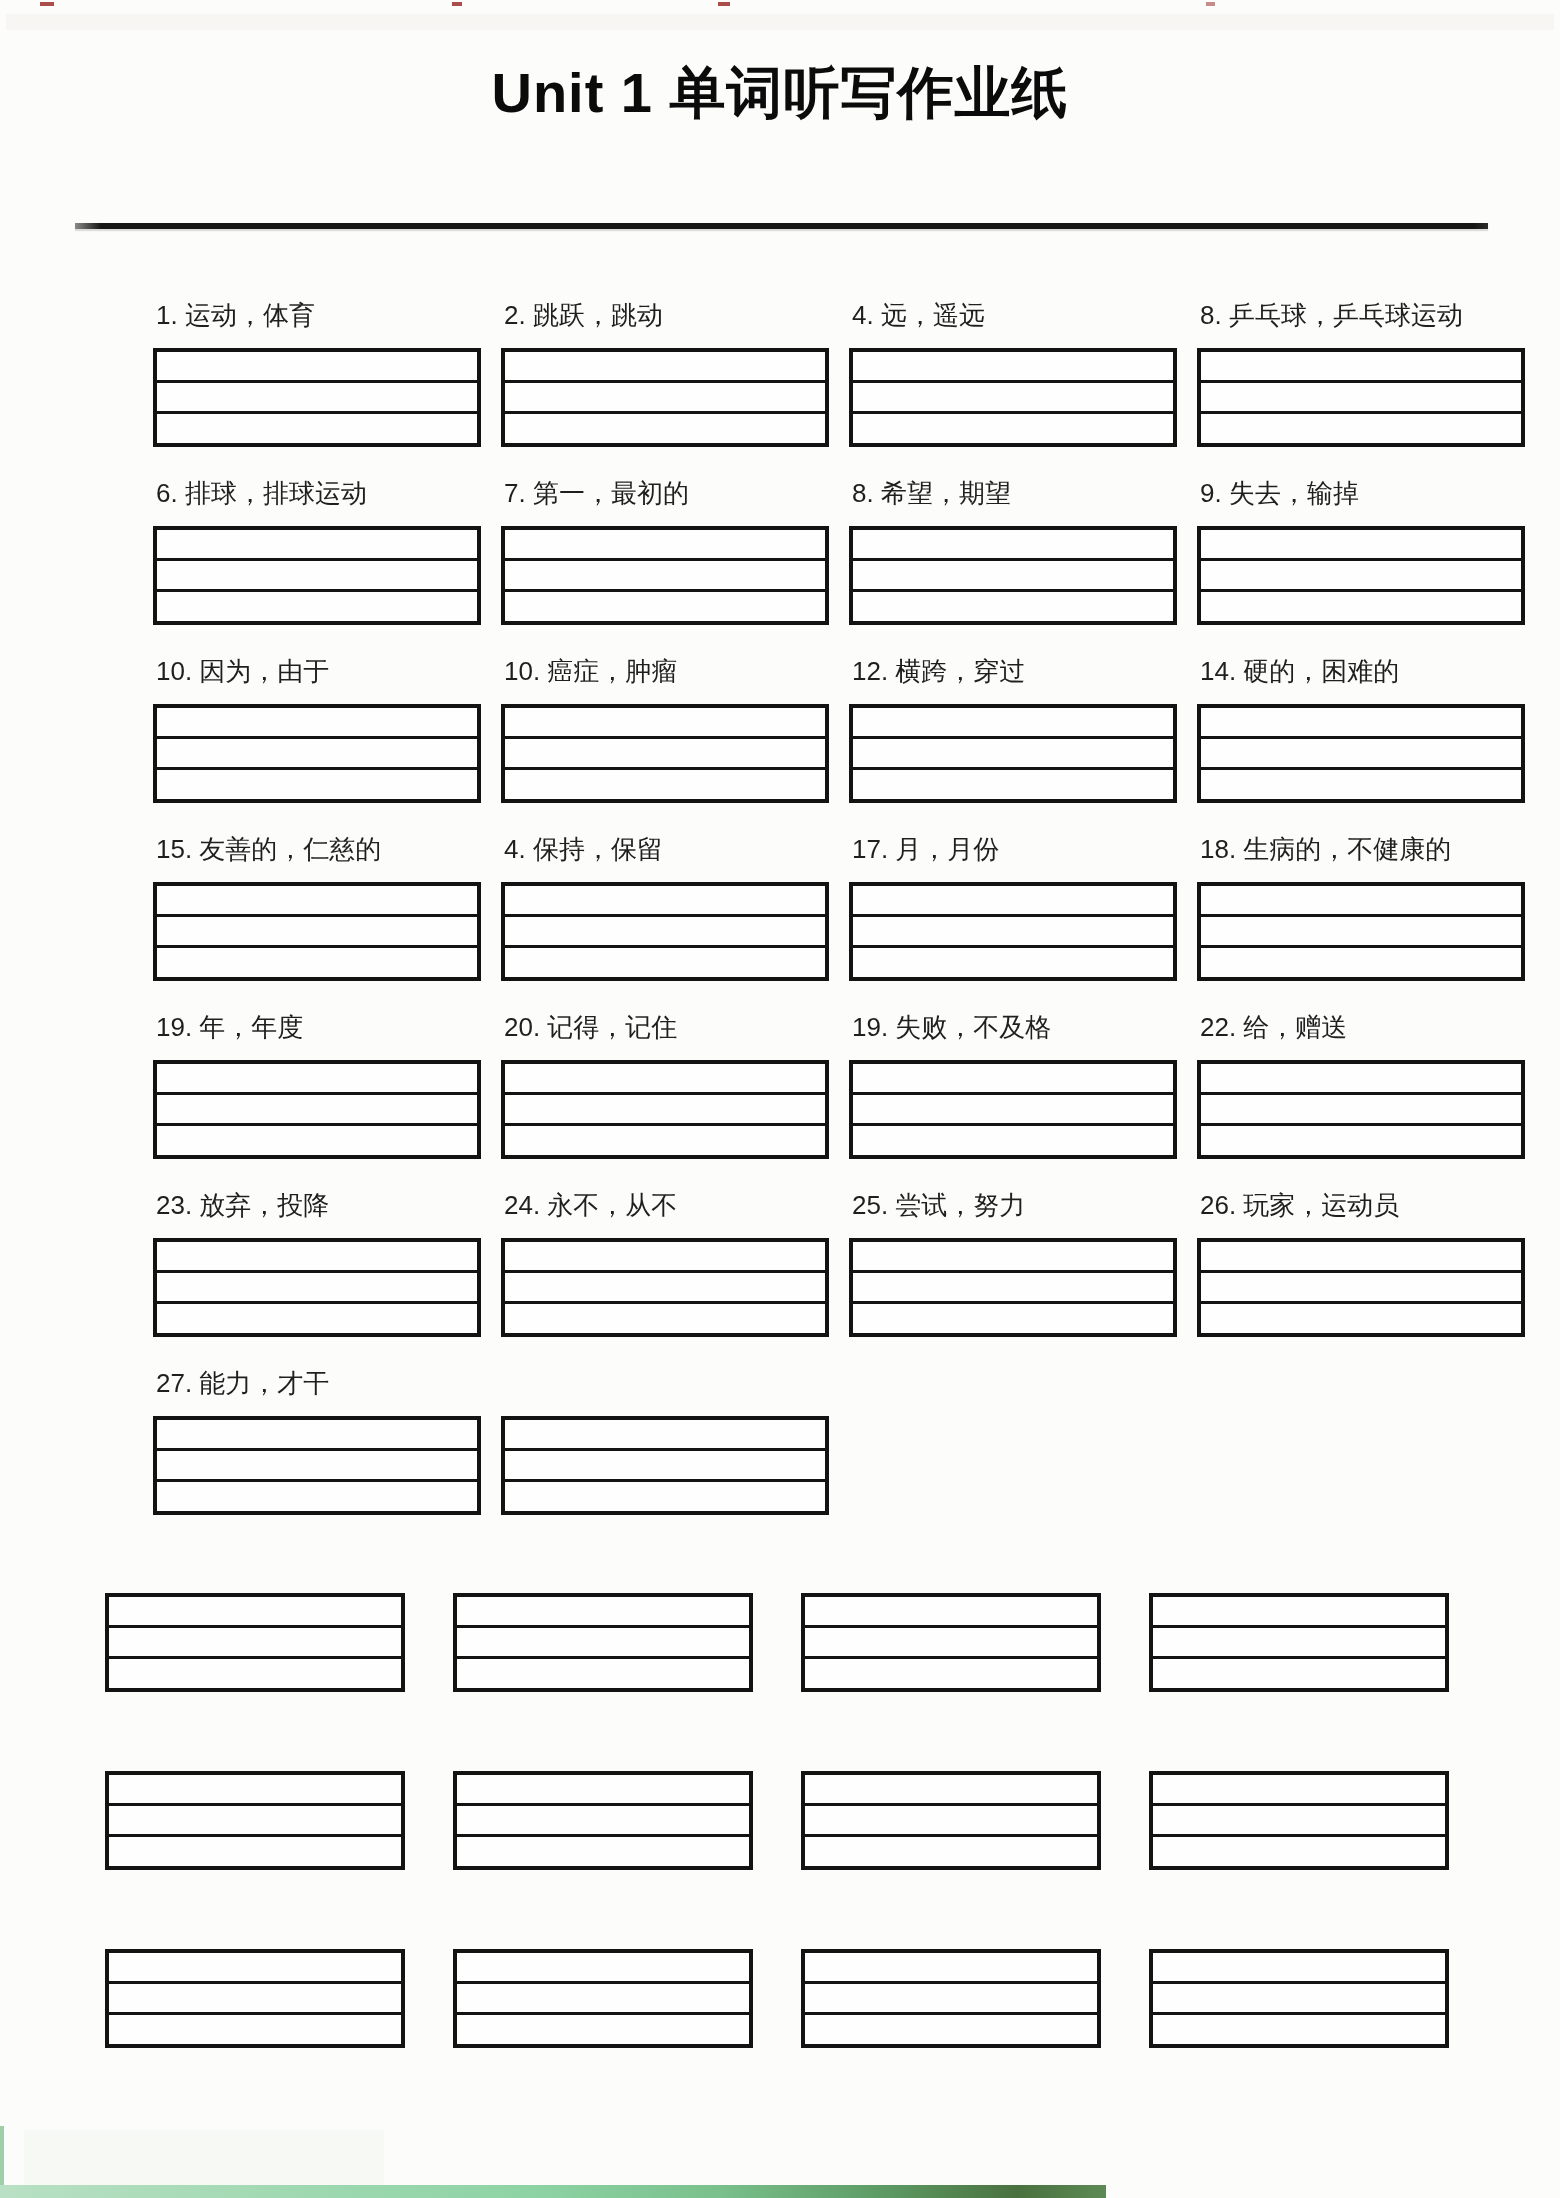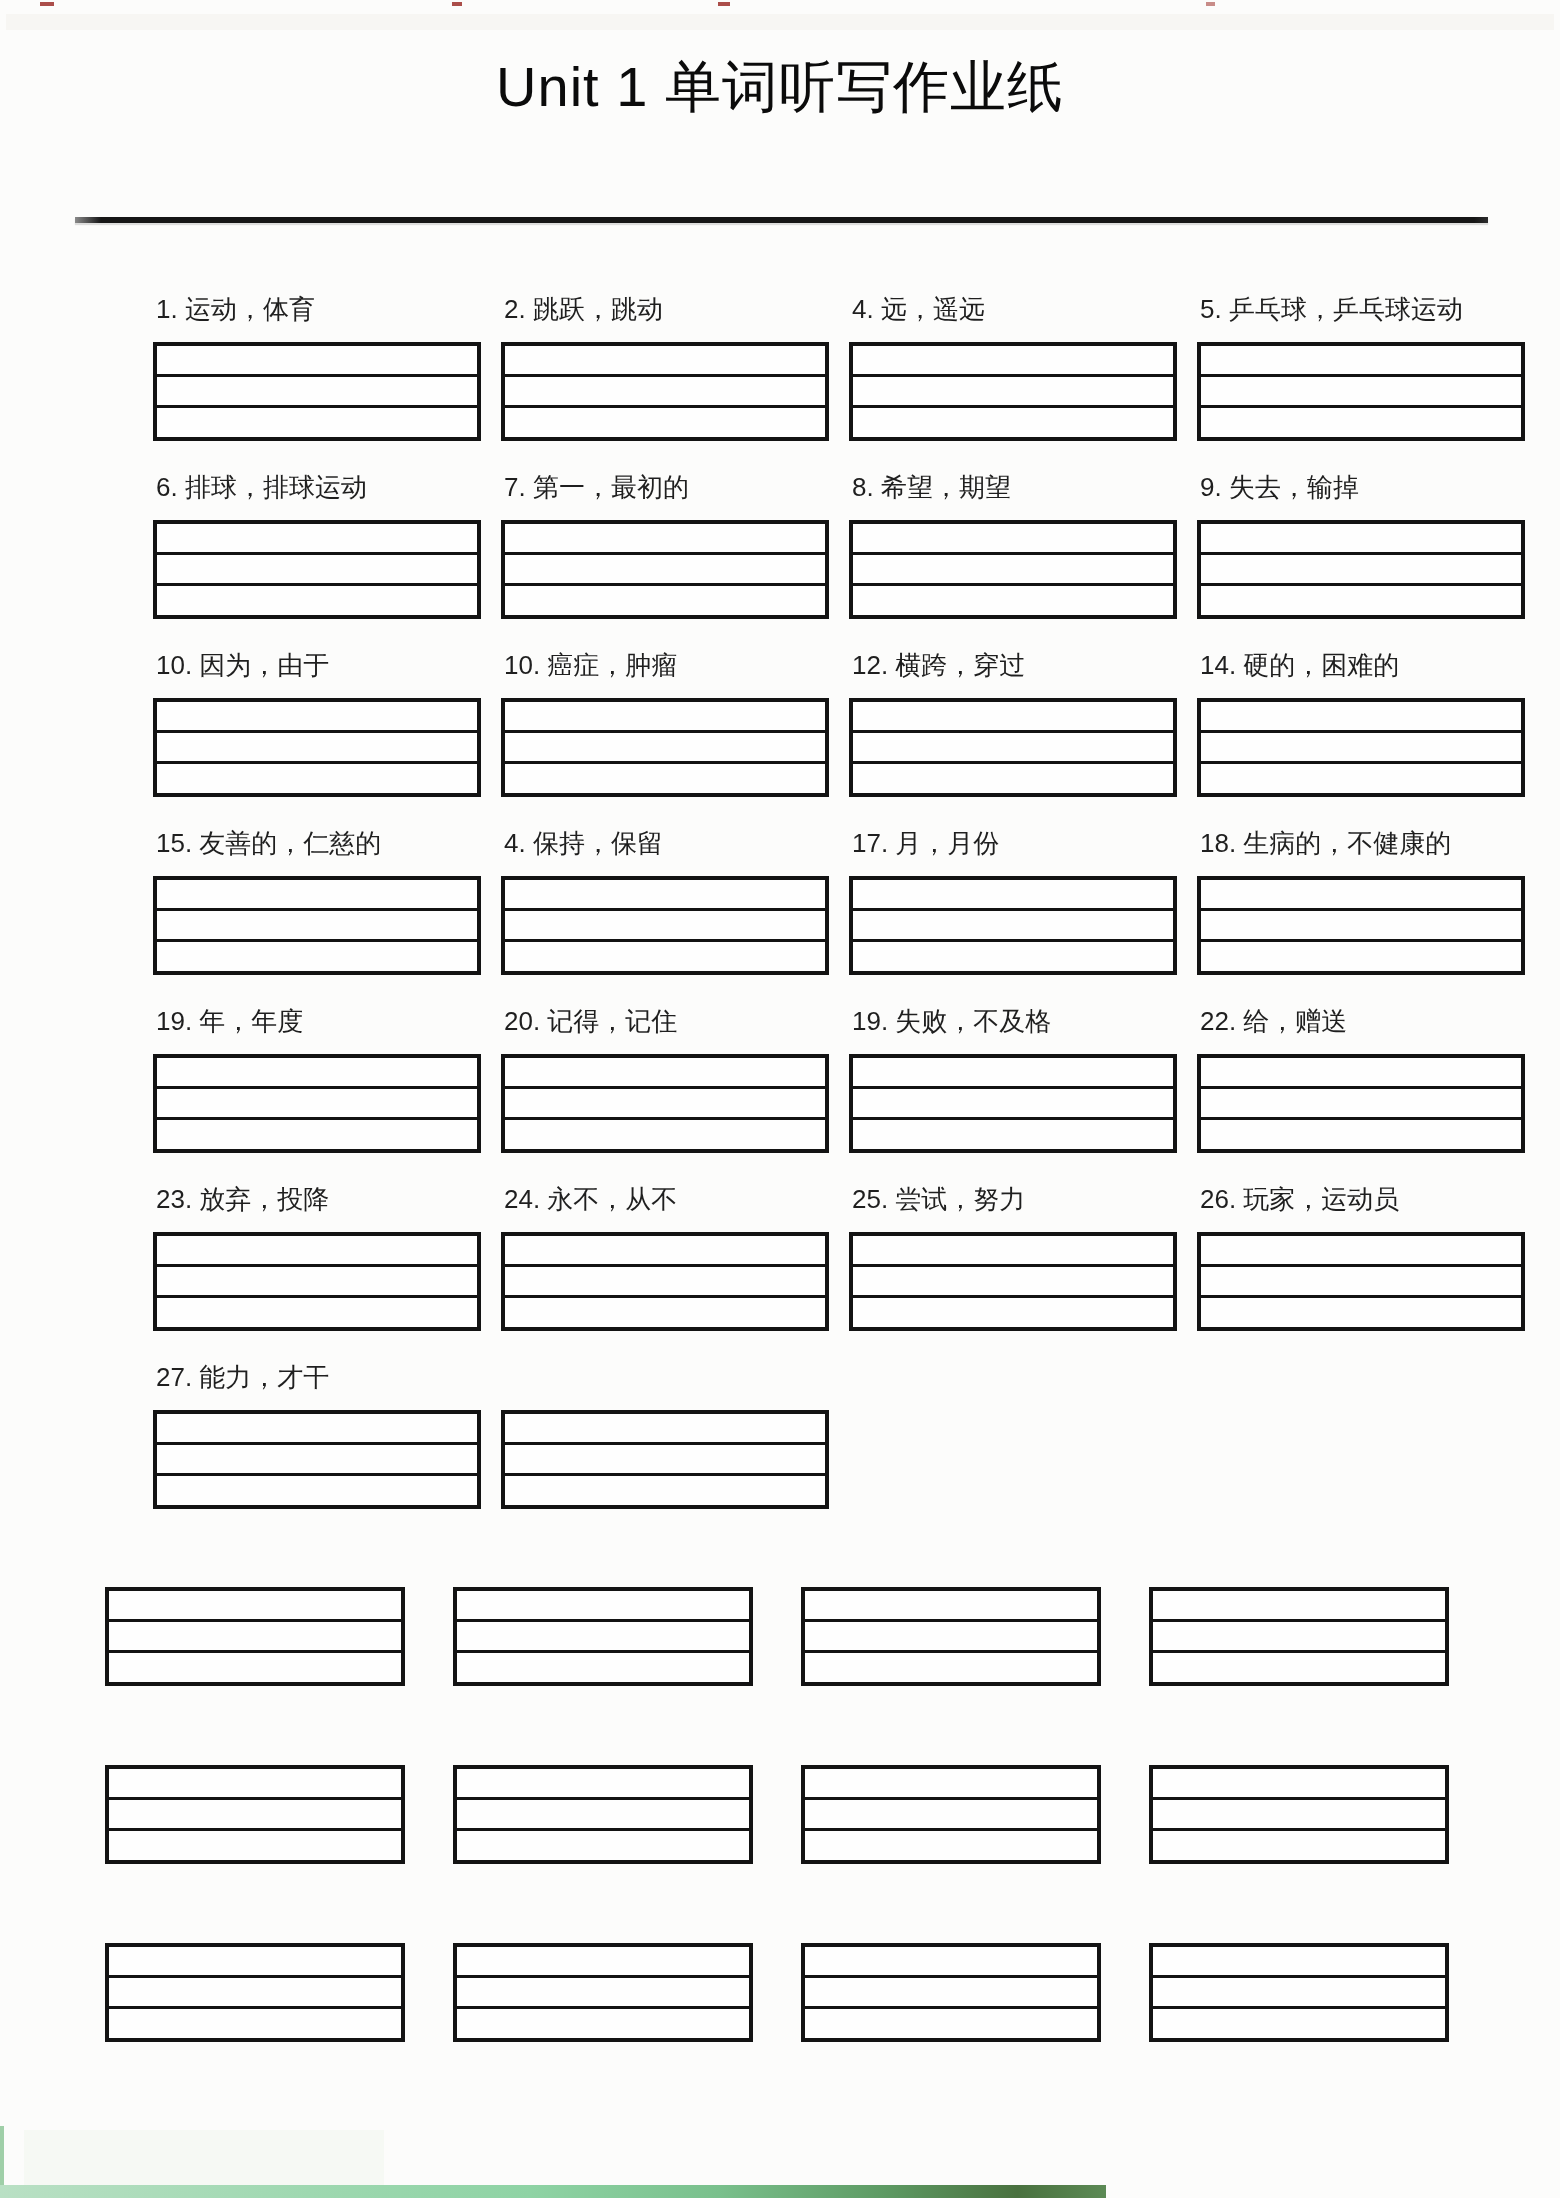--- a/index.html
+++ b/index.html
@@ -11,22 +11,22 @@
   }
   .scan-band{position:absolute; top:14px; left:6px; right:6px; height:16px;
     background:#f5f4f0; opacity:.75;}
   .red-dash{position:absolute; top:2px; height:4px; background:#9c2f2a; opacity:.85;}
   .rd1{left:40px; width:14px;}
   .rd2{left:452px; width:10px;}
   .rd3{left:718px; width:12px;}
   .rd4{left:1206px; width:9px; opacity:.55;}
 
   .page-title{
-    margin:4px; padding-top:54px; text-align:center;
-    font-size:56px; line-height:1.05; font-weight:400; color:#0b0b0b;
+    margin:10px; padding-top:54px; text-align:center;
+    font-size:56px; line-height:1.05; font-weight:700; color:#0b0b0b;
     letter-spacing:1px;
   }
   .divider{
     height:6px; margin:100px 72px 0 75px;
     background:linear-gradient(to right,#8a8a8a 0px,#161616 26px,#161616 calc(100% - 14px),#2c2c2c 100%);
     box-shadow:0 2px 1px rgba(0,0,0,.12);
   }
 
   .vocab-grid{
     display:grid; grid-template-columns:repeat(4,300px);
@@ -79,21 +79,21 @@
   </div>
   <div class="cell">
     <div class="item-label">2. 跳跃，跳动</div>
     <div class="wbox"></div>
   </div>
   <div class="cell">
     <div class="item-label">4. 远，遥远</div>
     <div class="wbox"></div>
   </div>
   <div class="cell">
-    <div class="item-label">5. 乒乓球，乒乓球运动</div>
+    <div class="item-label">8. 乒乓球，乒乓球运动</div>
     <div class="wbox"></div>
   </div>
   <div class="cell">
     <div class="item-label">6. 排球，排球运动</div>
     <div class="wbox"></div>
   </div>
   <div class="cell">
     <div class="item-label">7. 第一，最初的</div>
     <div class="wbox"></div>
   </div>

